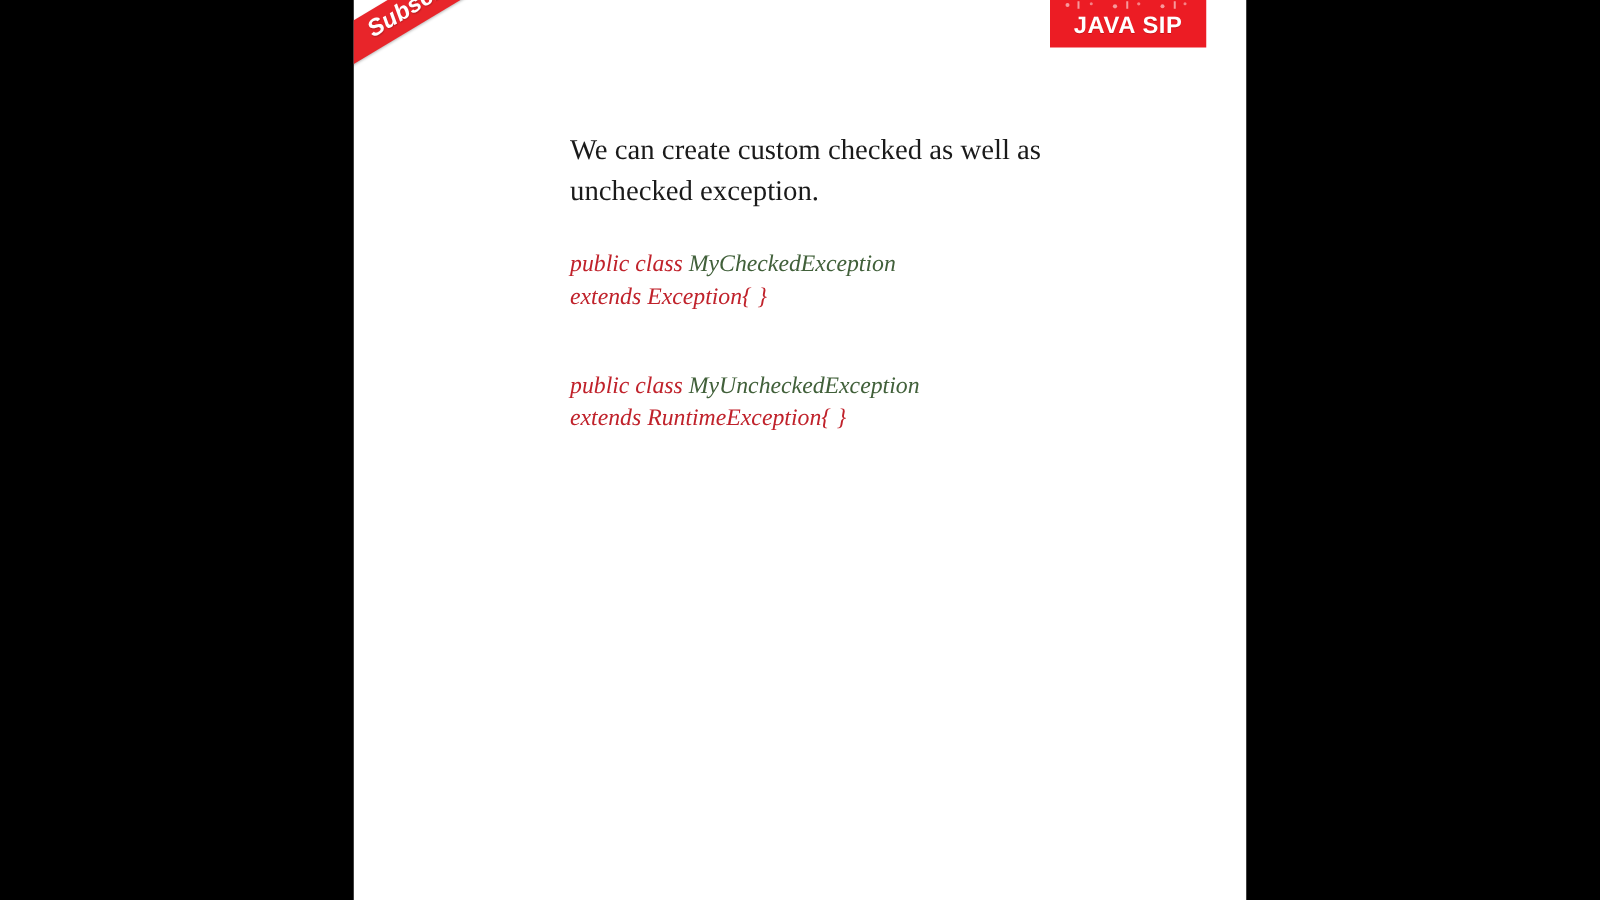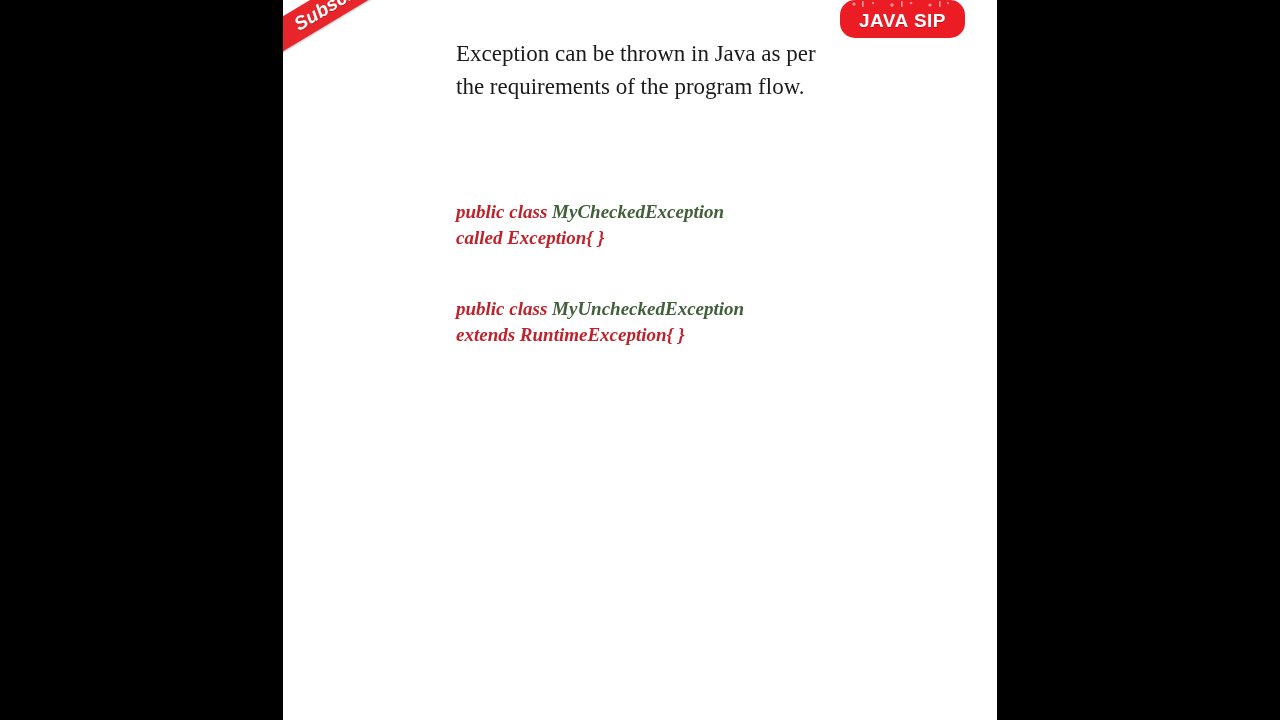--- a/index.html
+++ b/index.html
@@ -70,21 +70,20 @@
 
   
   #brand-logo {
     position: absolute;
     left: 557px;
     top: 0px;
     width: 125px;
     height: 38px;
     background: #ec1c24;
     overflow: hidden;
-    border-radius: 15px;
   }
   #brand-logo .logo-confetti {
     position: absolute;
     left: 0; right: 0; top: 0;
     height: 16px;
     opacity: 0.55;
   }
   #brand-logo .logo-text {
     position: absolute;
     left: 0; right: 0;
@@ -127,21 +126,21 @@
     width: 378px;
   }
   .gap-1 { height: 33px; }
   .gap-2 { height: 33px; }
   .gap-3 { height: 33px; }
   .gap-4 { height: 30px; }
   .gap-5 { height: 45px; }
 
   .code-block {
     font-family: "Liberation Serif", "DejaVu Serif", serif;
-    font-weight: bold;
+    font-weight: normal;
     font-style: italic;
     font-size: 19px;
     line-height: 26px;
     width: 390px;
   }
   .kw    { color: #c0222b; }
   .cls   { color: #41603a; }
 </style>
 </head>
 <body>
@@ -170,33 +169,33 @@
         <rect x="99" y="1" width="1.6" height="6" fill="#ffffff"></rect>
       </svg>
       <div class="logo-text">JAVA SIP</div>
     </div>
 
     <div id="content">
 
 
       <div class="gap-1"></div>
 
-      <p class="body-para">Exception can be thrown in Java as per the requirements of the program flow.</p>
 
       <div class="gap-2"></div>
 
 
       <div class="gap-3"></div>
 
+      <p class="body-para">We can create custom checked as well as unchecked exception.</p>
 
       <div class="gap-4"></div>
 
       <div class="code-block">
         <span class="kw">public class </span><span class="cls">MyCheckedException</span><br>
-        <span class="kw">called Exception{ }</span>
+        <span class="kw">extends Exception{ }</span>
       </div>
 
       <div class="gap-5"></div>
 
       <div class="code-block">
         <span class="kw">public class </span><span class="cls">MyUncheckedException</span><br>
         <span class="kw">extends RuntimeException{ }</span>
       </div>
 
     </div>

